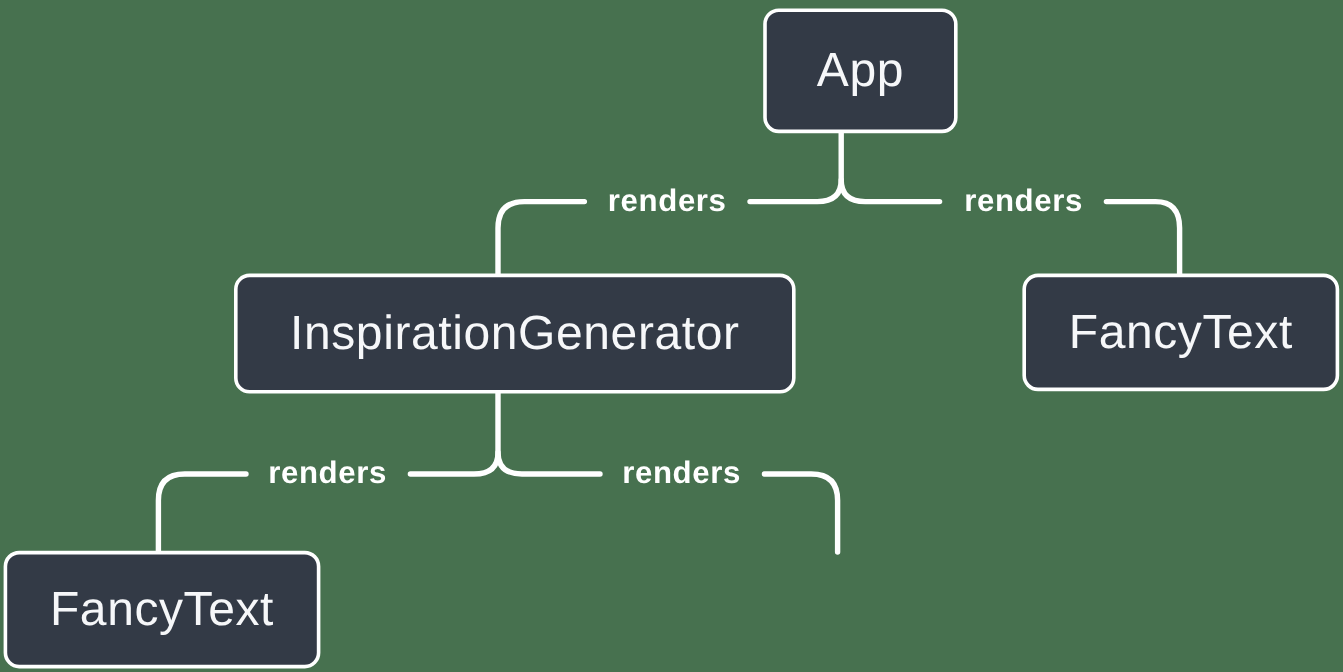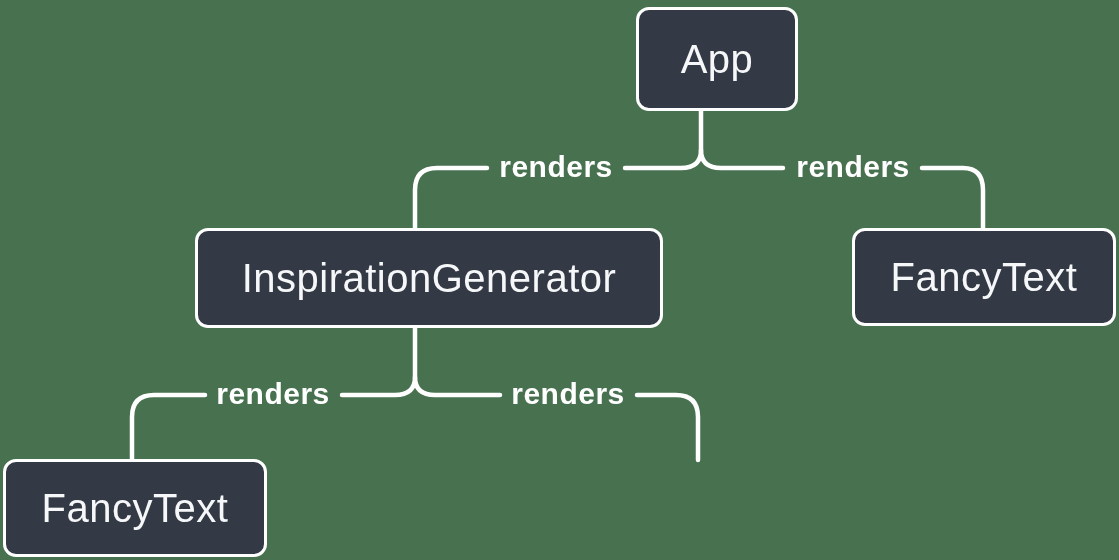--- a/index.html
+++ b/index.html
@@ -55,21 +55,21 @@
   #node-app                 { left: 620px; top: 7px;   width: 162px; height: 104px; margin-left: 16px;  }
   #node-inspiration         { left: 195px; top: 228px; width: 468px; height: 100px; }
   #node-fancy-text-right    { left: 852px; top: 228px; width: 264px; height: 98px;  }
   #node-fancy-text-left     { left: 3px;   top: 459px; width: 264px; height: 98px;  }
   #node-copyright           { left: 567px; top: 458px; width: 266px; height: 98px;  }
   .edge-label {
     position: absolute;
     z-index: 2;
     transform: translate(-50%, -50%);
     color: var(--edge-text);
-    font-size: 30px;
+    font-size: 26px;
     font-weight: 700;
     letter-spacing: 0.5px;
     white-space: nowrap;
   }
   #edge-label-top-left     { left: 556px; top: 167px; }
   #edge-label-top-right    { left: 853px; top: 167px; }
   #edge-label-bottom-left  { left: 273px; top: 394px; }
   #edge-label-bottom-right { left: 568px; top: 394px; }
 </style>
 </head>

